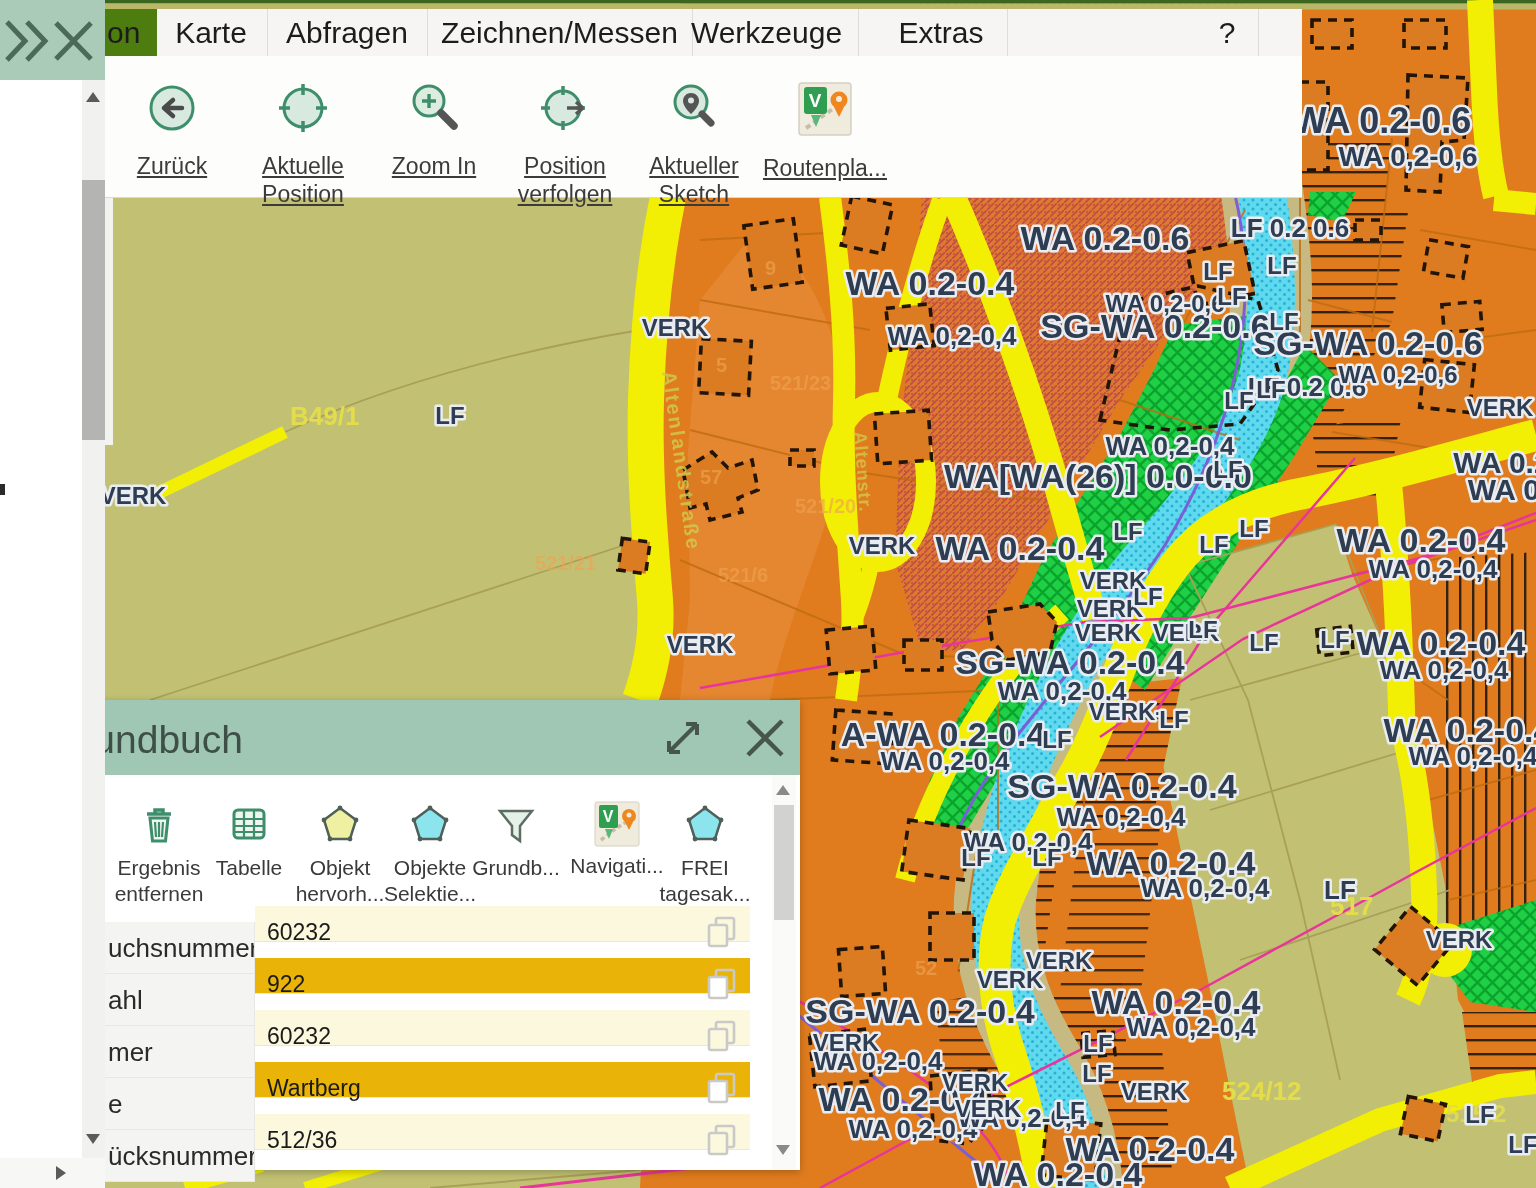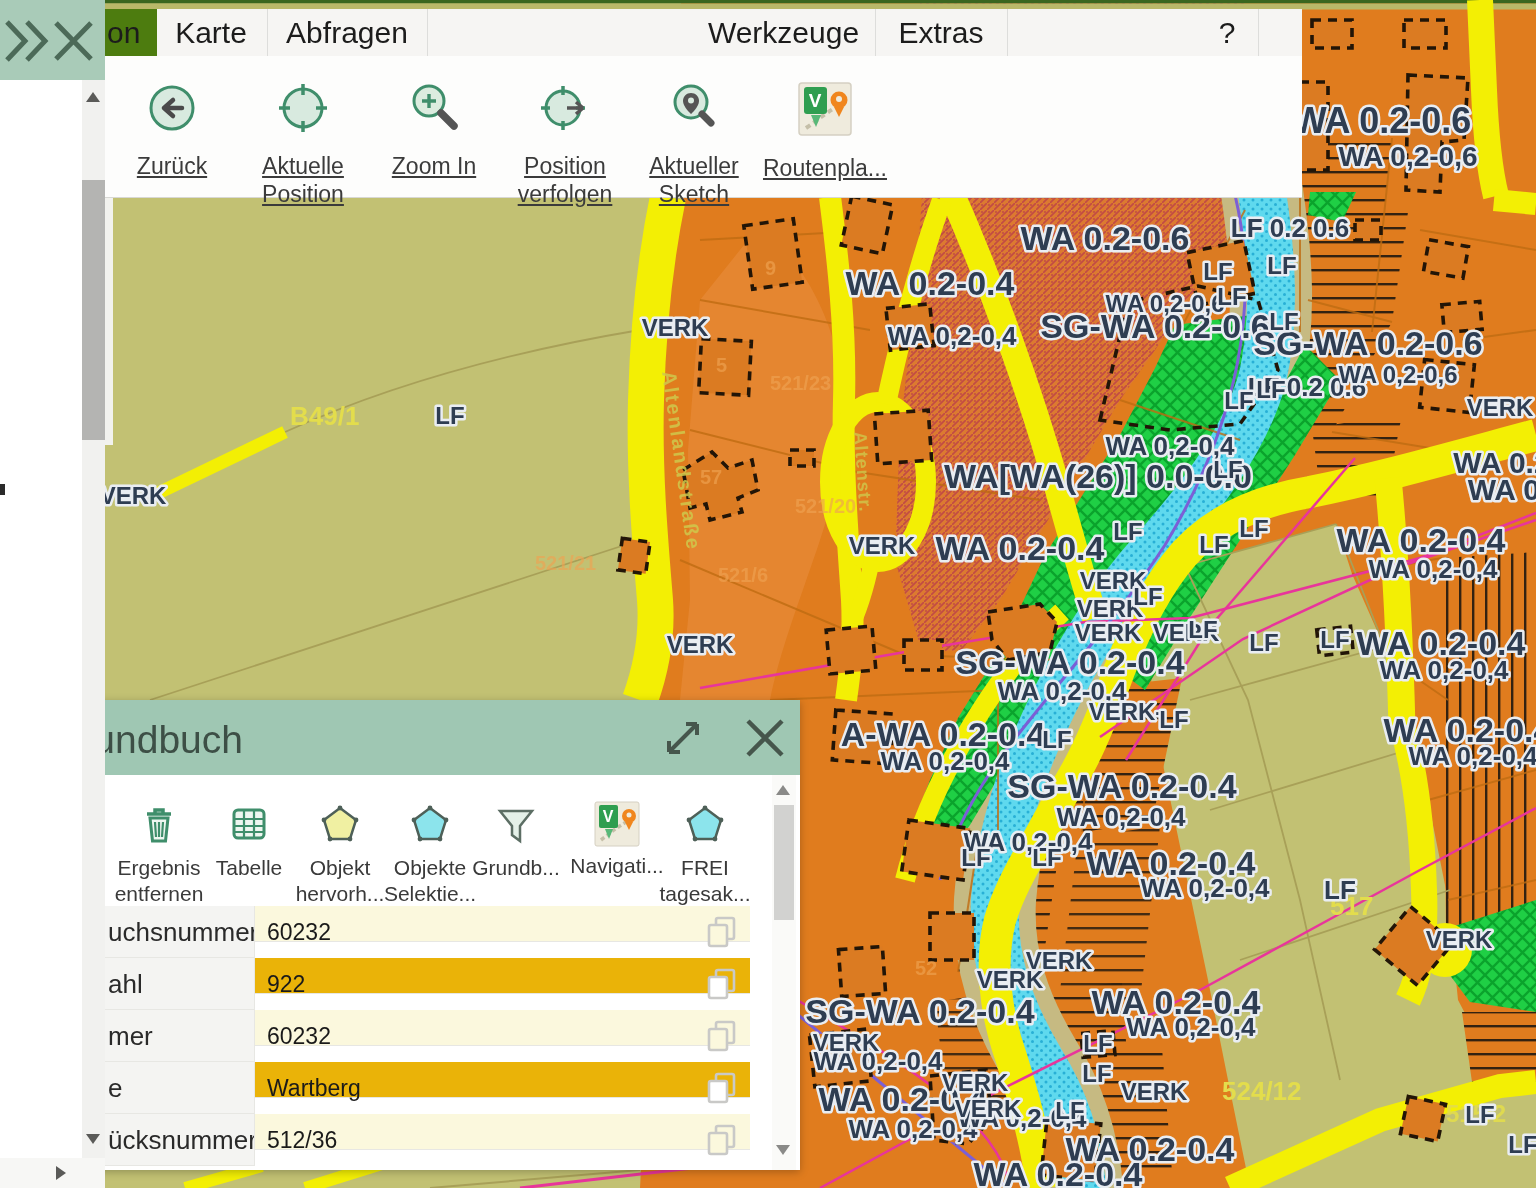--- a/index.html
+++ b/index.html
@@ -16,21 +16,21 @@
 #lpsb{position:absolute;left:82px;top:80px;width:23px;height:1078px;background:#f1f1ef;}
 #lpthumb{position:absolute;left:82px;top:180px;width:23px;height:260px;background:#b4b4b2;}
 #lphb{position:absolute;left:0px;top:1158px;width:105px;height:30px;background:#f7f7f5;}
 .arr{position:absolute;width:0;height:0;}
 #dialog{position:absolute;left:32px;top:700px;width:768px;height:470px;background:#ffffff;box-shadow:0 2px 8px rgba(0,0,0,0.25);z-index:30;}
 #dlghead{position:absolute;left:0;top:0;width:768px;height:75px;background:#9fc7b3;}
 #dlghead .ttl{position:absolute;left:18px;top:18px;font-size:39px;color:#3d4f46;}
 .dgi{position:absolute;top:75px;width:104px;height:130px;text-align:center;font-size:21px;color:#3a3a3a;line-height:26px;}
 .dgi svg{margin-top:26px;}
 .row{position:absolute;left:0;width:740px;height:52px;}
-.rlab{position:absolute;left:0;top:0;width:223px;height:52px;background:#f4f4f2;border-bottom:1px solid #e7e7e3;border-right:1px solid #e7e7e3;font-size:26px;color:#2a2a2a;line-height:52px;text-align:left;padding-left:76px;box-sizing:border-box;white-space:nowrap;overflow:hidden;}
+.rlab{position:absolute;left:0;top:16px;width:223px;height:52px;background:#f4f4f2;border-bottom:1px solid #e7e7e3;border-right:1px solid #e7e7e3;font-size:26px;color:#2a2a2a;line-height:52px;text-align:left;padding-left:76px;box-sizing:border-box;white-space:nowrap;overflow:hidden;}
 .rval{position:absolute;left:223px;top:0;width:495px;height:36px;border-bottom:1px solid #e7e7e3;font-size:23px;color:#1a1a1a;line-height:52px;padding-left:12px;box-sizing:border-box;}
 .ryel{background:#fbf8dd;}
 .rwht{background:#eab308;}
 .copyic{position:absolute;left:673px;top:9px;width:34px;height:34px;}
 #dlgsb{position:absolute;left:740px;top:75px;width:24px;height:395px;background:#fafaf8;}
 #dlgthumb{position:absolute;left:742px;top:105px;width:20px;height:115px;background:#d2d2d0;}
 .halo{paint-order:stroke;stroke:#e9edf2;stroke-width:5px;stroke-linejoin:round;font-weight:bold;fill:#2e3d52;font-family:"Liberation Sans",sans-serif;}
 .ylab{font-weight:bold;fill:#e3dd4c;font-family:"Liberation Sans",sans-serif;}
 .olab{font-weight:bold;fill:#efa352;font-family:"Liberation Sans",sans-serif;}
 </style>
@@ -270,21 +270,22 @@
 <path d="M185,1188 L262,1166" stroke="#f3ef04" stroke-width="12"></path>
       <path d="M305,1188 L385,1163" stroke="#f3ef04" stroke-width="12"></path>
       <path d="M520,1188 L710,1166" stroke="#e8359b" stroke-width="3" fill="none"></path>
       <path d="M430,1188 L640,1170" stroke="#a8a058" stroke-width="2" fill="none"></path>
       <rect x="105" y="197" width="8" height="248" fill="#f2f2ee"></rect>
 </svg>
 <div id="menubar">
 <div class="tab" style="left:0;width:50px;background:#4d7c0f;justify-content:flex-start;padding-left:2px;border-right:none;">on</div>
 <div class="tab" style="left:50px;width:112px;">Karte</div>
 <div class="tab" style="left:162px;width:160px;">Abfragen</div>
-<div class="tab" style="left:587px;width:183px;">Werkzeuge</div>
+<div class="tab" style="left:322px;width:265px;">Zeichnen/Messen</div>
+<div class="tab" style="left:570px;width:183px;">Werkzeuge</div>
 <div class="tab" style="left:770px;width:132px;">Extras</div>
 <div class="tab" style="left:1091px;width:62px;">?</div>
 </div>
 <div id="toolbar">
 <div class="tbi" style="left:2px;">
 <svg width="52" height="52">
           <circle cx="26" cy="26" r="21" fill="#d8eadf" stroke="#3f8e6b" stroke-width="3"></circle>
           <path d="M36,26 L18,26 M18,26 l9,-8 M18,26 l9,8" fill="none" stroke="#4a4a4a" stroke-width="4.5" stroke-linecap="round"></path>
         </svg>
 <div class="lbl">Zurück</div></div>

